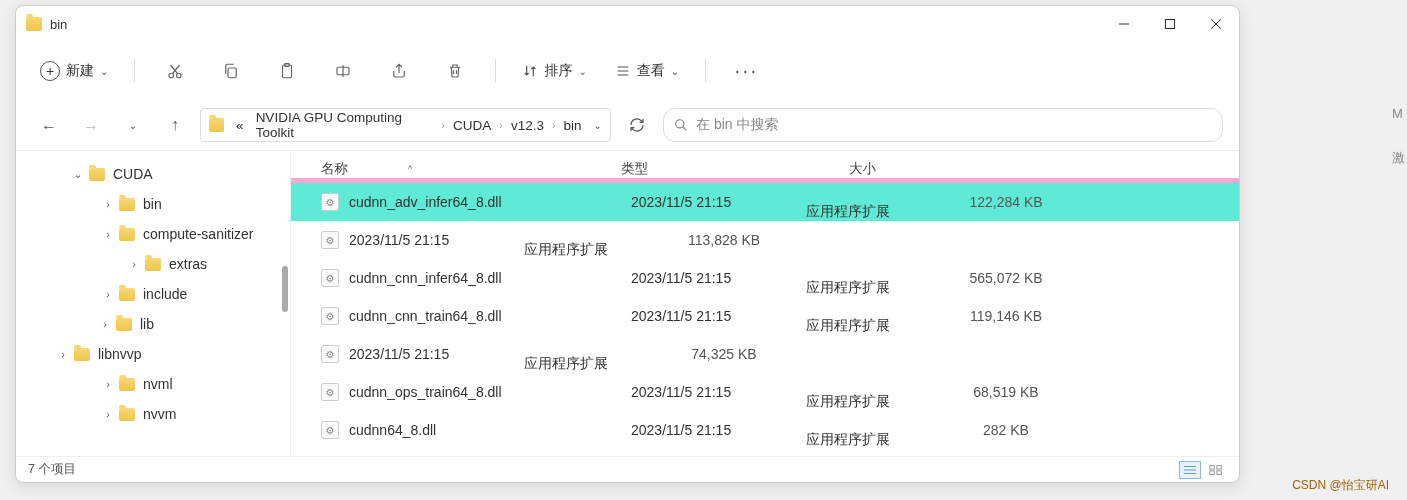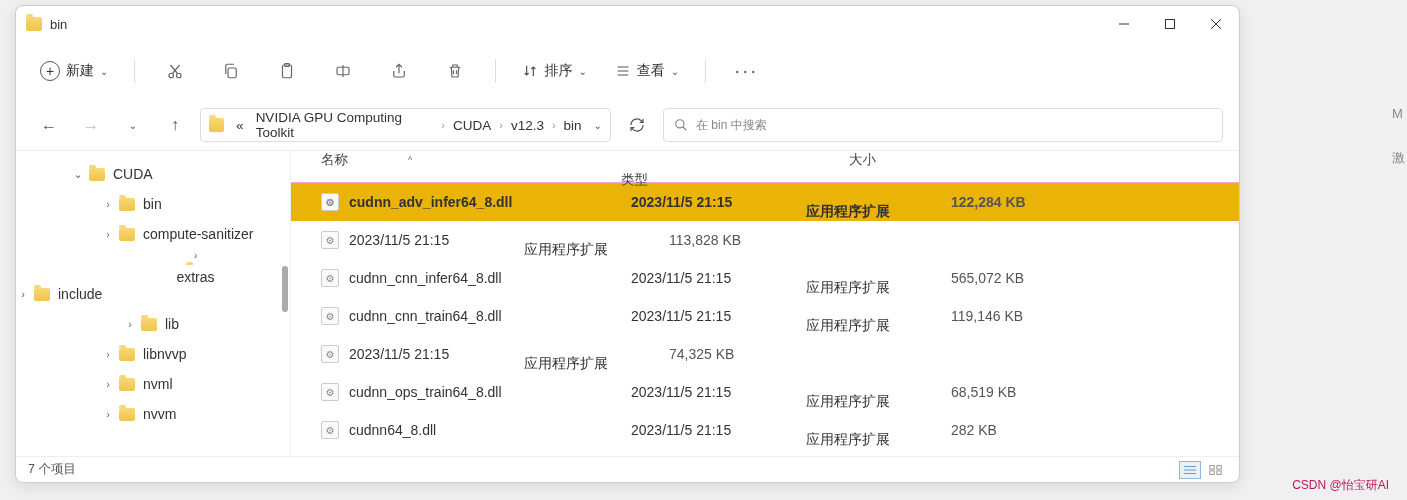--- a/index.html
+++ b/index.html
@@ -25,49 +25,49 @@
 .navbar { height: 50px; display: flex; align-items: center; padding: 0 16px; gap: 8px; }
 .nav-btn { width: 34px; height: 34px; display:flex; align-items:center; justify-content:center; color:#555; }
 .nav-btn.disabled { color:#bbb; }
 .addr-bar { flex: 1; height: 34px; border: 1px solid #ddd; border-radius: 4px; display:flex; align-items:center; padding: 0 8px; font-size:13.5px; color:#333; gap:4px; }
 .addr-bar .folder-ic { width:16px; height:14px; background:linear-gradient(#f8d775,#eec64a); border-radius:2px; margin-right:4px; position:relative; }
 .addr-bar .folder-ic::before { content:''; position:absolute; top:-3px; left:0; width:7px; height:3px; background:#f8d775; border-radius:2px 2px 0 0; }
 .crumb { padding: 2px 4px; }
 .crumb-sep { color:#999; font-size:11px; }
 .addr-gap { flex:1; }
 .refresh-btn { width:36px; height:34px; display:flex; align-items:center; justify-content:center; color:#555; }
-.search-box { width: 560px; height:34px; border:1px solid #ddd; border-radius:4px; display:flex; align-items:center; padding:0 10px; font-size:12px; color:#888; gap:8px; }
+.search-box { width: 560px; height:34px; border:1px solid #ddd; border-radius:12px; display:flex; align-items:center; padding:0 10px; font-size:14px; color:#888; gap:8px; }
 .main { flex:1; display:flex; overflow:hidden; border-top:1px solid #eee; }
 .sidebar { width:275px; border-right:1px solid #eee; padding-top:8px; font-size:14px; color:#333; position:relative; }
 .tree-item { display:flex; align-items:center; height:30px; gap:4px; }
 .tree-exp { width:14px; text-align:center; font-size:11px; color:#666; }
 .tree-exp.r::before { content:'›'; }
 .tree-exp.d::before { content:'⌄'; }
 .folder-yl { width:16px; height:13px; background:linear-gradient(#f8d775,#eec64a); border-radius:2px; position:relative; margin-right:4px; }
 .folder-yl::before { content:''; position:absolute; top:-3px; left:0; width:7px; height:3px; background:#f8d775; border-radius:2px 2px 0 0; }
 .sb-scroll { position:absolute; right:2px; top:115px; width:6px; height:46px; background:#aaa; border-radius:3px; }
 .filelist { flex:1; overflow:hidden; position:relative; }
-.fl-header { display:flex; height:32px; align-items:flex-start; font-size:13.5px; color:#444; border-bottom:1px solid #f9a8d4; padding-left:30px; }
+.fl-header { display:flex; height:32px; align-items:flex-end; font-size:13.5px; color:#444; border-bottom:5px solid #f9a8d4; padding-left:30px; }
 .col-name { width:300px; display:flex; align-items:center; gap:60px; }
 .sort-ind { font-size:9px; color:#666; }
 .col-date { width:175px; }
 .col-type { width:145px;margin-top:20px; }
 .col-size { width:110px; text-align:right; }
 .fl-row { display:flex; height:38px; align-items:center; font-size:14px; color:#333; padding-left:30px; }
-.fl-row.sel { background:#eab308;font-weight:bold; }
+.fl-row.sel { background:#5eead4; }
 .file-ic { width:18px; height:18px; border:1px solid #ccc; border-radius:2px; margin-right:10px; background:#fafafa; display:flex; align-items:center; justify-content:center; font-size:9px; color:#888; }
 .file-ic::before { content:'⚙'; font-size:10px; }
 .fn { width:282px; }
-.col-size-v { width:110px; text-align:left; color:#555; }
+.col-size-v { width:110px; text-align:center; color:#555; }
 .status { height:26px; border-top:1px solid #eee; display:flex; align-items:center; padding:0 12px; font-size:12.5px; color:#555; justify-content:space-between; }
 .view-icons { display:flex; gap:4px; }
 .vi { width:22px; height:18px; border:1px solid transparent; display:flex; align-items:center; justify-content:center; }
 .vi.sel { border-color:#8fb8d8; background:#e8f2fa; }
 .vi svg { width:14px; height:12px; }
-.watermark { position:absolute; right:18px; bottom:6px; font-size:12px; color:#be185d; font-family:Arial; }
+.watermark { position:absolute; right:18px; bottom:6px; font-size:12px; color:#a16207; font-family:Arial; }
 .side-letters { position:absolute; right:2px; top:92px; font-size:13px; color:#888; line-height:44px; }
 </style>
 </head>
 <body>
 
 <div class="side-letters">
   <div>M</div>
   <div>激</div>
 </div>
 
@@ -204,36 +204,36 @@
         <div class="tree-item" style="padding-left: 85px;">
           <span class="tree-exp r"></span>
           <span class="folder-yl"></span>
           <span>bin</span>
         </div>
         <div class="tree-item" style="padding-left: 85px;">
           <span class="tree-exp r"></span>
           <span class="folder-yl"></span>
           <span>compute-sanitizer</span>
         </div>
-        <div class="tree-item" style="padding-left: 85px; flex-direction: column;">
+        <div class="tree-item" style="padding-left: 111px;">
           <span class="tree-exp r"></span>
           <span class="folder-yl"></span>
           <span>extras</span>
         </div>
-        <div class="tree-item" style="">
+        <div class="tree-item" style="padding-left: 85px;">
           <span class="tree-exp r"></span>
           <span class="folder-yl"></span>
           <span>include</span>
         </div>
-        <div class="tree-item" style="padding-left: 107px;">
+        <div class="tree-item" style="padding-left: 82px;">
           <span class="tree-exp r"></span>
           <span class="folder-yl"></span>
           <span>lib</span>
         </div>
-        <div class="tree-item" style="padding-left: 85px;">
+        <div class="tree-item" style=" margin-left: 40px;">
           <span class="tree-exp r"></span>
           <span class="folder-yl"></span>
           <span>libnvvp</span>
         </div>
         <div class="tree-item" style="padding-left: 85px;">
           <span class="tree-exp r"></span>
           <span class="folder-yl"></span>
           <span>nvml</span>
         </div>
         <div class="tree-item" style="padding-left: 85px;">

